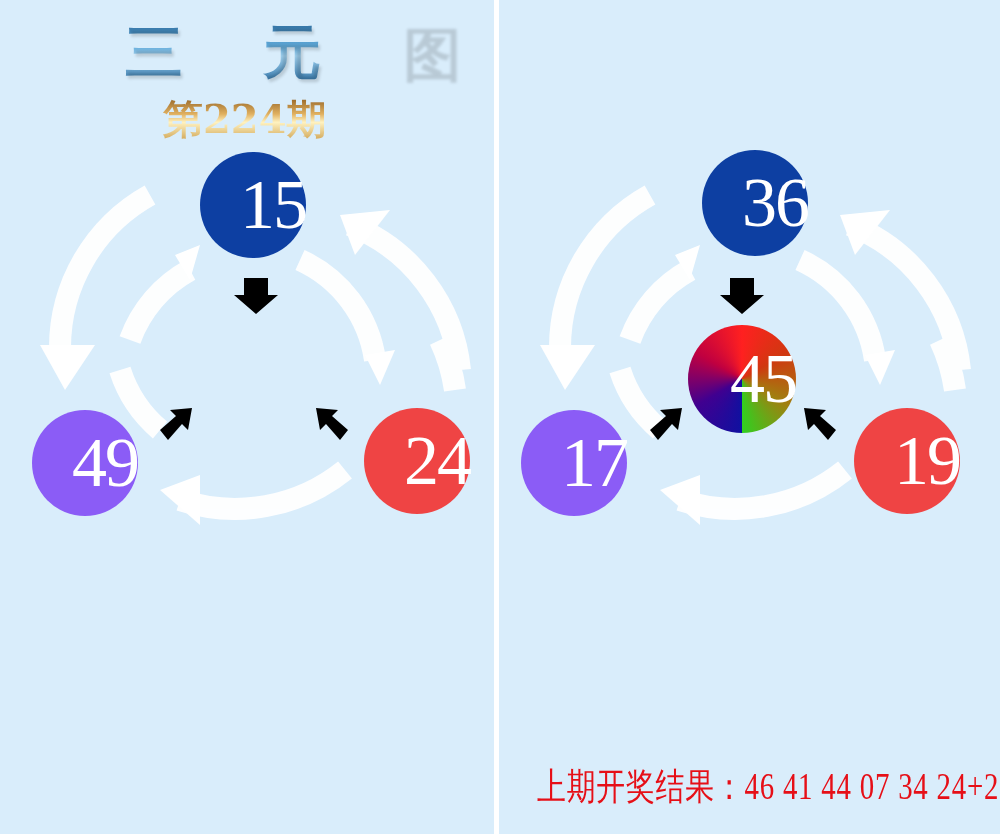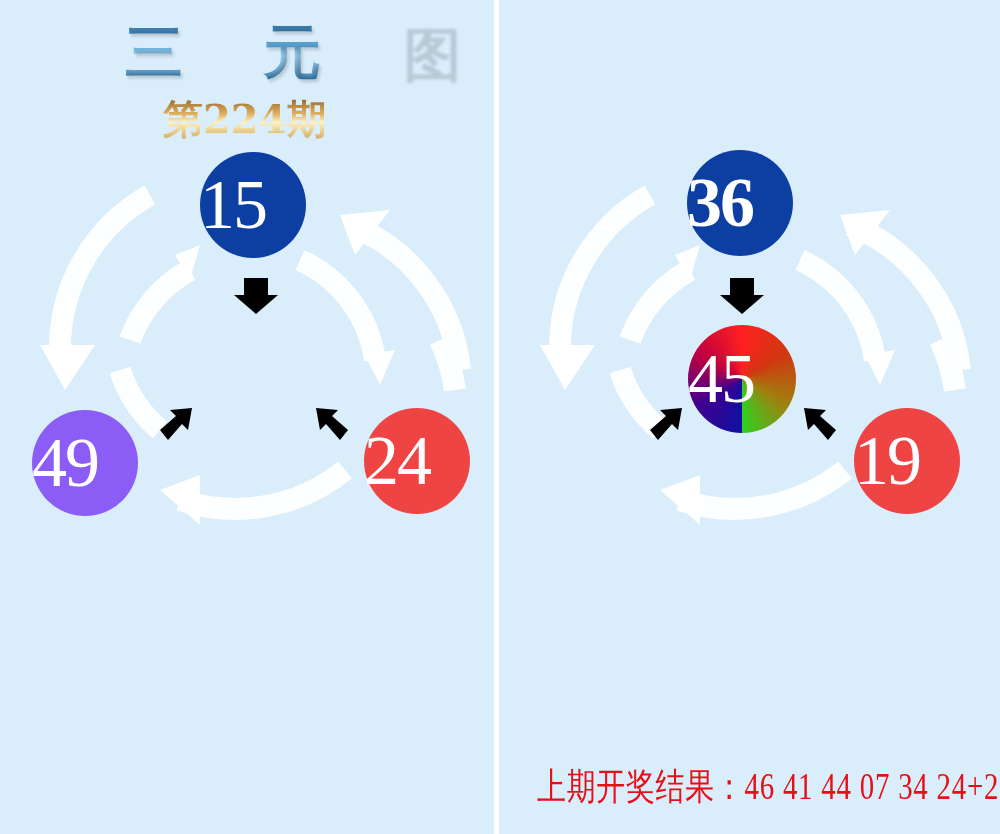--- a/index.html
+++ b/index.html
@@ -7,21 +7,21 @@
   .panel { position:absolute; top:0; height:834px; }
   .panel.left { left:0; width:494px; }
   .panel.right { left:500px; width:500px; }
   .divider { position:absolute; left:494px; top:0; width:5px; height:834px; background:#ffffff; }
   .title { position:absolute; left:125px; top:14px; width:280px; height:70px; font-family:"DejaVu Serif", serif; font-size:58px; font-weight:bold; color:#3d7fb3; letter-spacing:30px; white-space:nowrap;
     background:linear-gradient(180deg,#1f5a8c 0%,#5fa9d9 45%,#9fd0ef 60%,#2a6ea3 100%); -webkit-background-clip:text; background-clip:text; -webkit-text-fill-color:transparent;
     text-shadow: 2px 3px 3px rgba(0,0,0,0.15); }
   .issue { position:absolute; left:163px; top:92px; font-family:"DejaVu Serif", serif; font-size:40px; font-weight:bold; white-space:nowrap;
     background:linear-gradient(180deg,#7a4a12 0%,#e0b060 40%,#fff2c0 55%,#c08a30 100%); -webkit-background-clip:text; background-clip:text;text-align:center; -webkit-text-fill-color:transparent; }
   svg.arrows { position:absolute; left:0; top:0; }
-  .ball { position:absolute; width:106px; height:106px; border-radius:50%; color:#fff; font-family:"Liberation Serif", serif; font-size:70px; display:flex; align-items:center; justify-content:flex-start; letter-spacing:-2px; }
+  .ball { position:absolute; width:106px; height:106px; border-radius:50%; color:#fff; font-family:"Liberation Serif", serif; font-size:70px; display:flex; align-items:center; justify-content:flex-end; letter-spacing:-2px; }
   .ball.blue { background:#0d3fa2; }
   .ball.green { background:#8b5cf6; }
   .ball.red { background:#ef4444; }
   .ball.center { background: conic-gradient(from 0deg, #ff2020 0deg, #d03810 60deg, #a08010 120deg, #30d020 180deg, #1010a0 180.1deg, #400090 240deg, #c00040 300deg, #ff2020 360deg); width:108px; height:108px; }
   .footer { position:absolute; left:537px; top:762px; font-family:"Liberation Serif", serif; font-size:37px; color:#e60f17; white-space:nowrap; transform:scaleX(0.78); transform-origin:left top; letter-spacing:1px; }
 </style>
 </head>
 <body>
 
 <div class="panel left">
@@ -83,24 +83,27 @@
       <polygon points="175,255 200,245 190,280"></polygon>
       <polygon points="365,355 395,350 380,385"></polygon>
     </g>
     <g fill="#000000">
       <polygon points="230,278 254,278 254,295 264,295 242,314 220,295 230,295"></polygon>
       <polygon points="150,430 166,416 160,410 182,408 178,430 172,424 158,440"></polygon>
       <polygon points="336,430 320,416 326,410 304,408 308,430 314,424 328,440"></polygon>
     </g>
   </svg>
 
-  <div class="ball blue" style="left:187px;top:150px;font-weight:bold;">
+  <div class="ball blue" style="left:202px;top:150px;">
       <span>36</span>
     </div>
   <div class="ball center" style="left:188px;top:325px;font-family:Liberation Serif, serif;">
       <span>45</span>
+    </div>
+  <div class="ball green" style="left:21px;top:410px;">
+      <span>17</span>
     </div>
   <div class="ball red" style="left:354px;top:408px;">
       <span>19</span>
     </div>
 </div>
 
 <div class="footer">上期开奖结果：46 41 44 07 34 24+25</div>
 
 </body></html>

